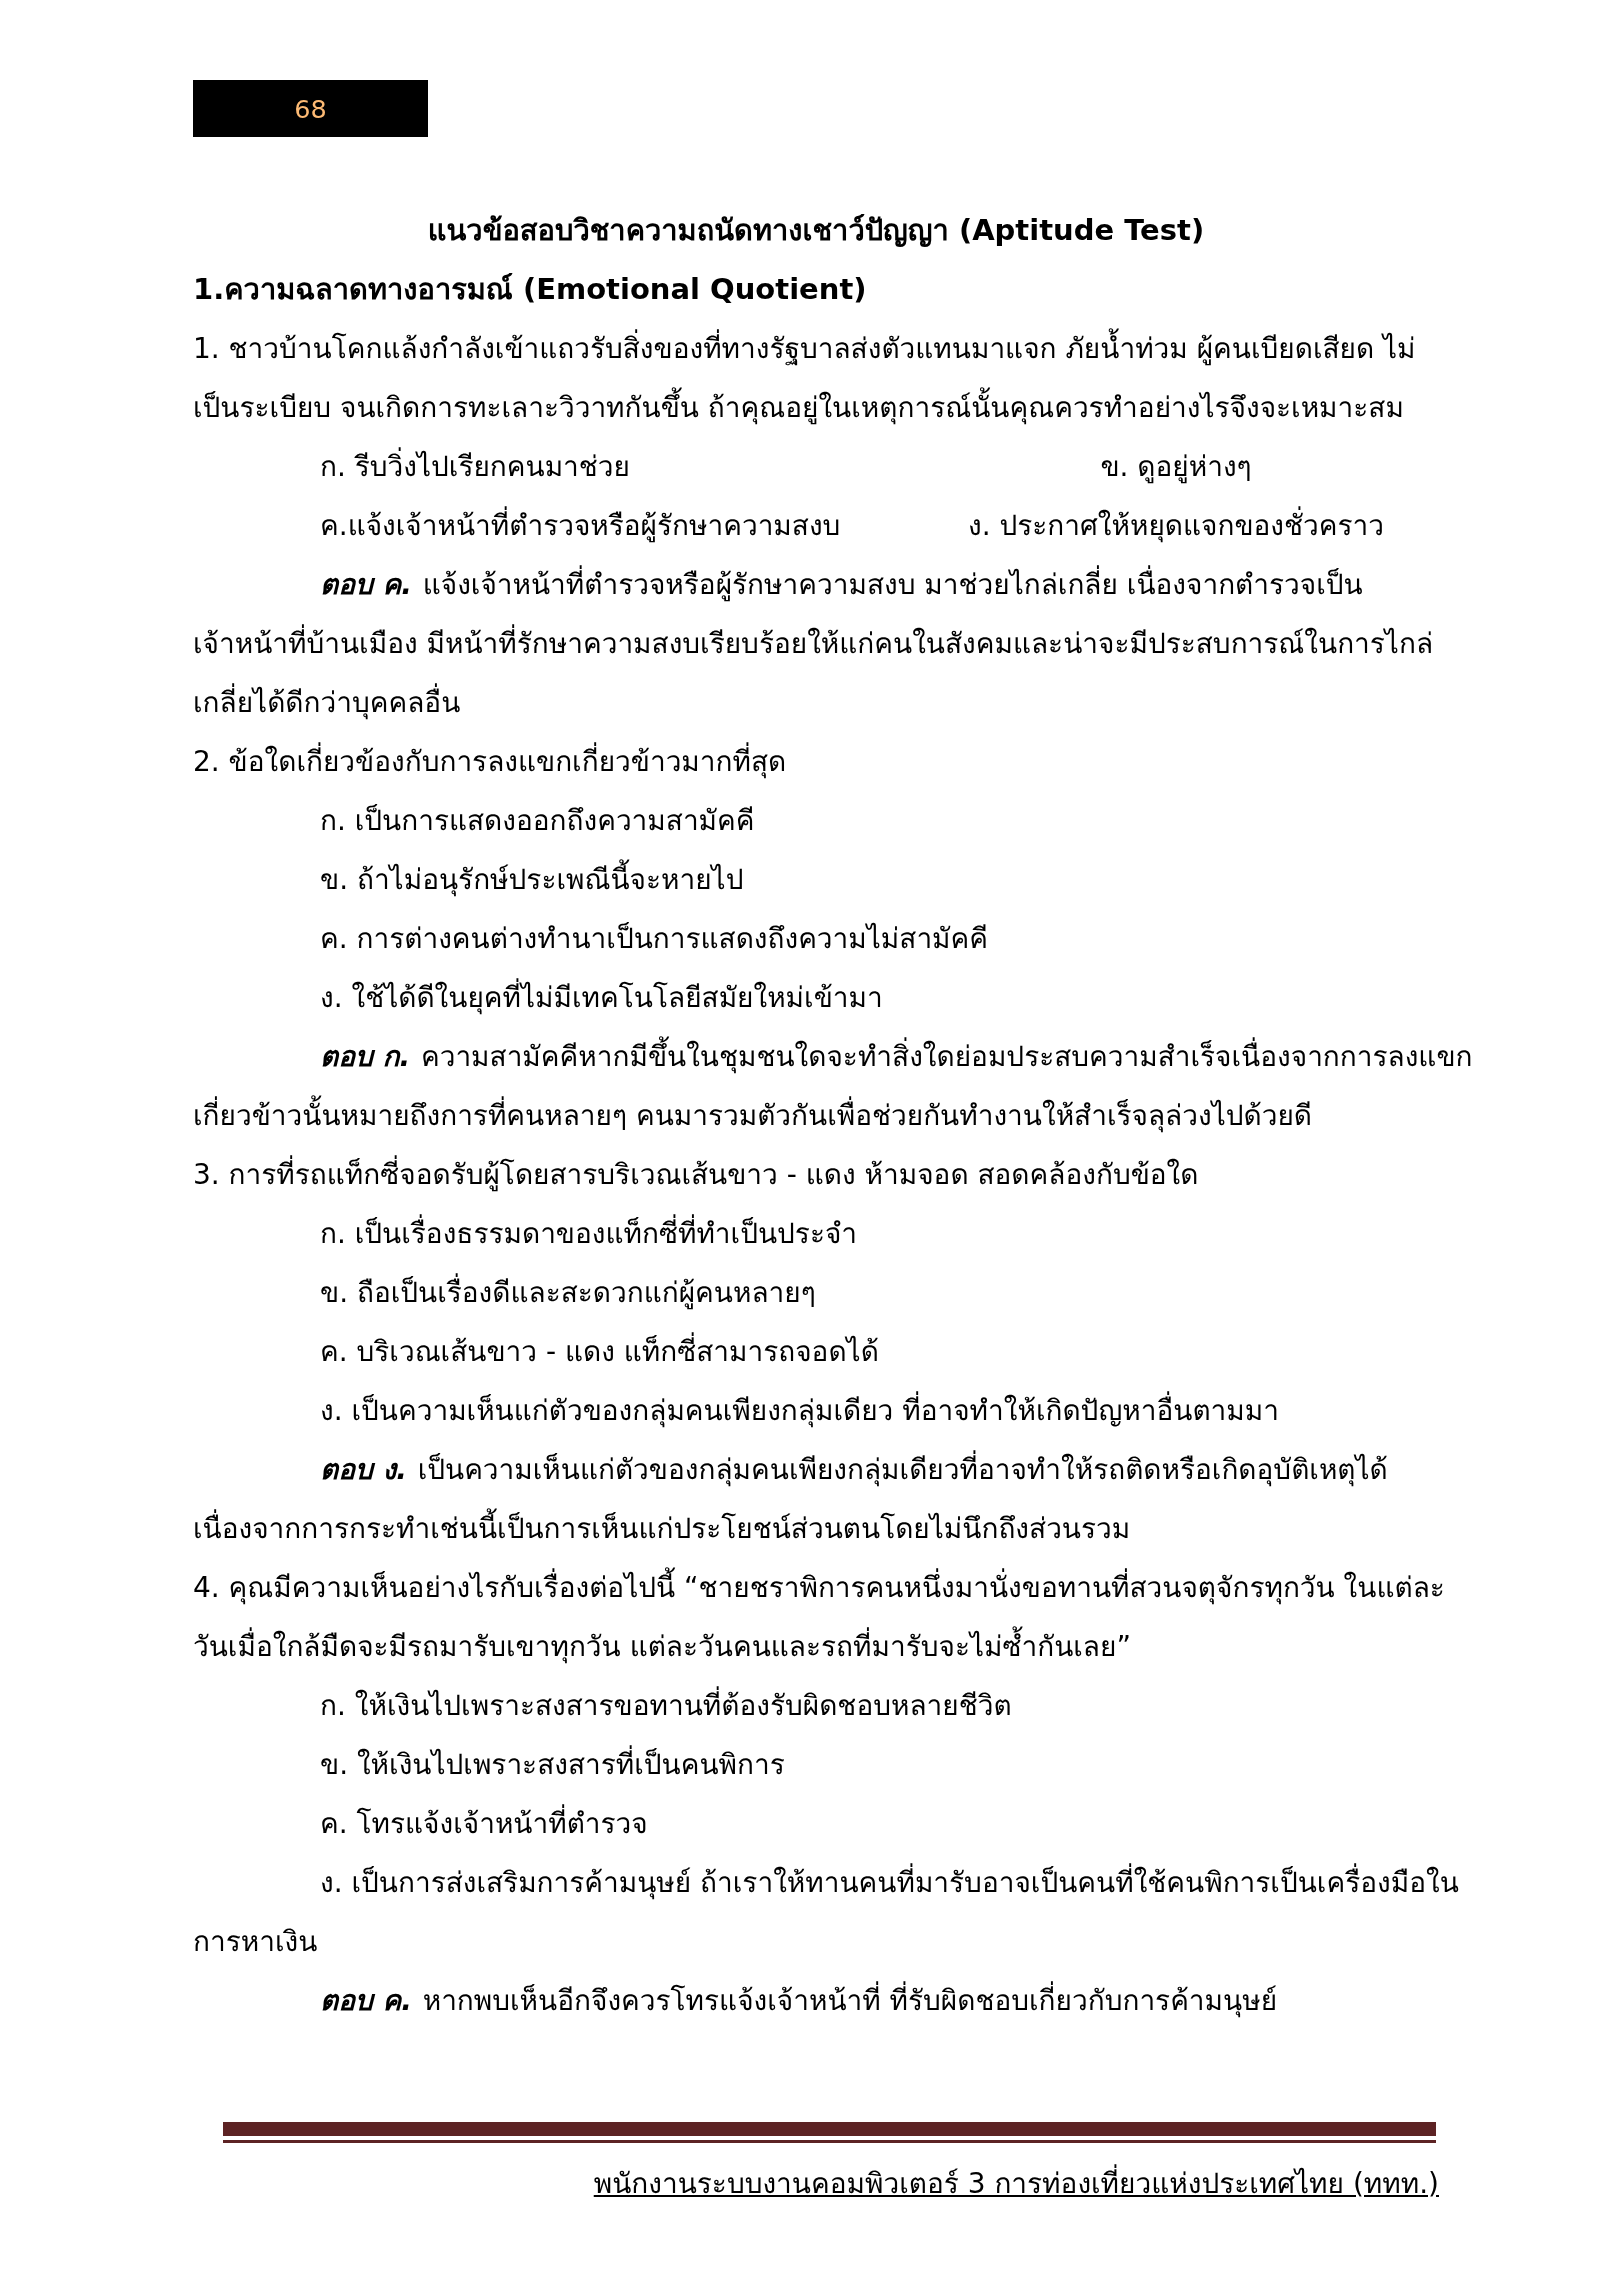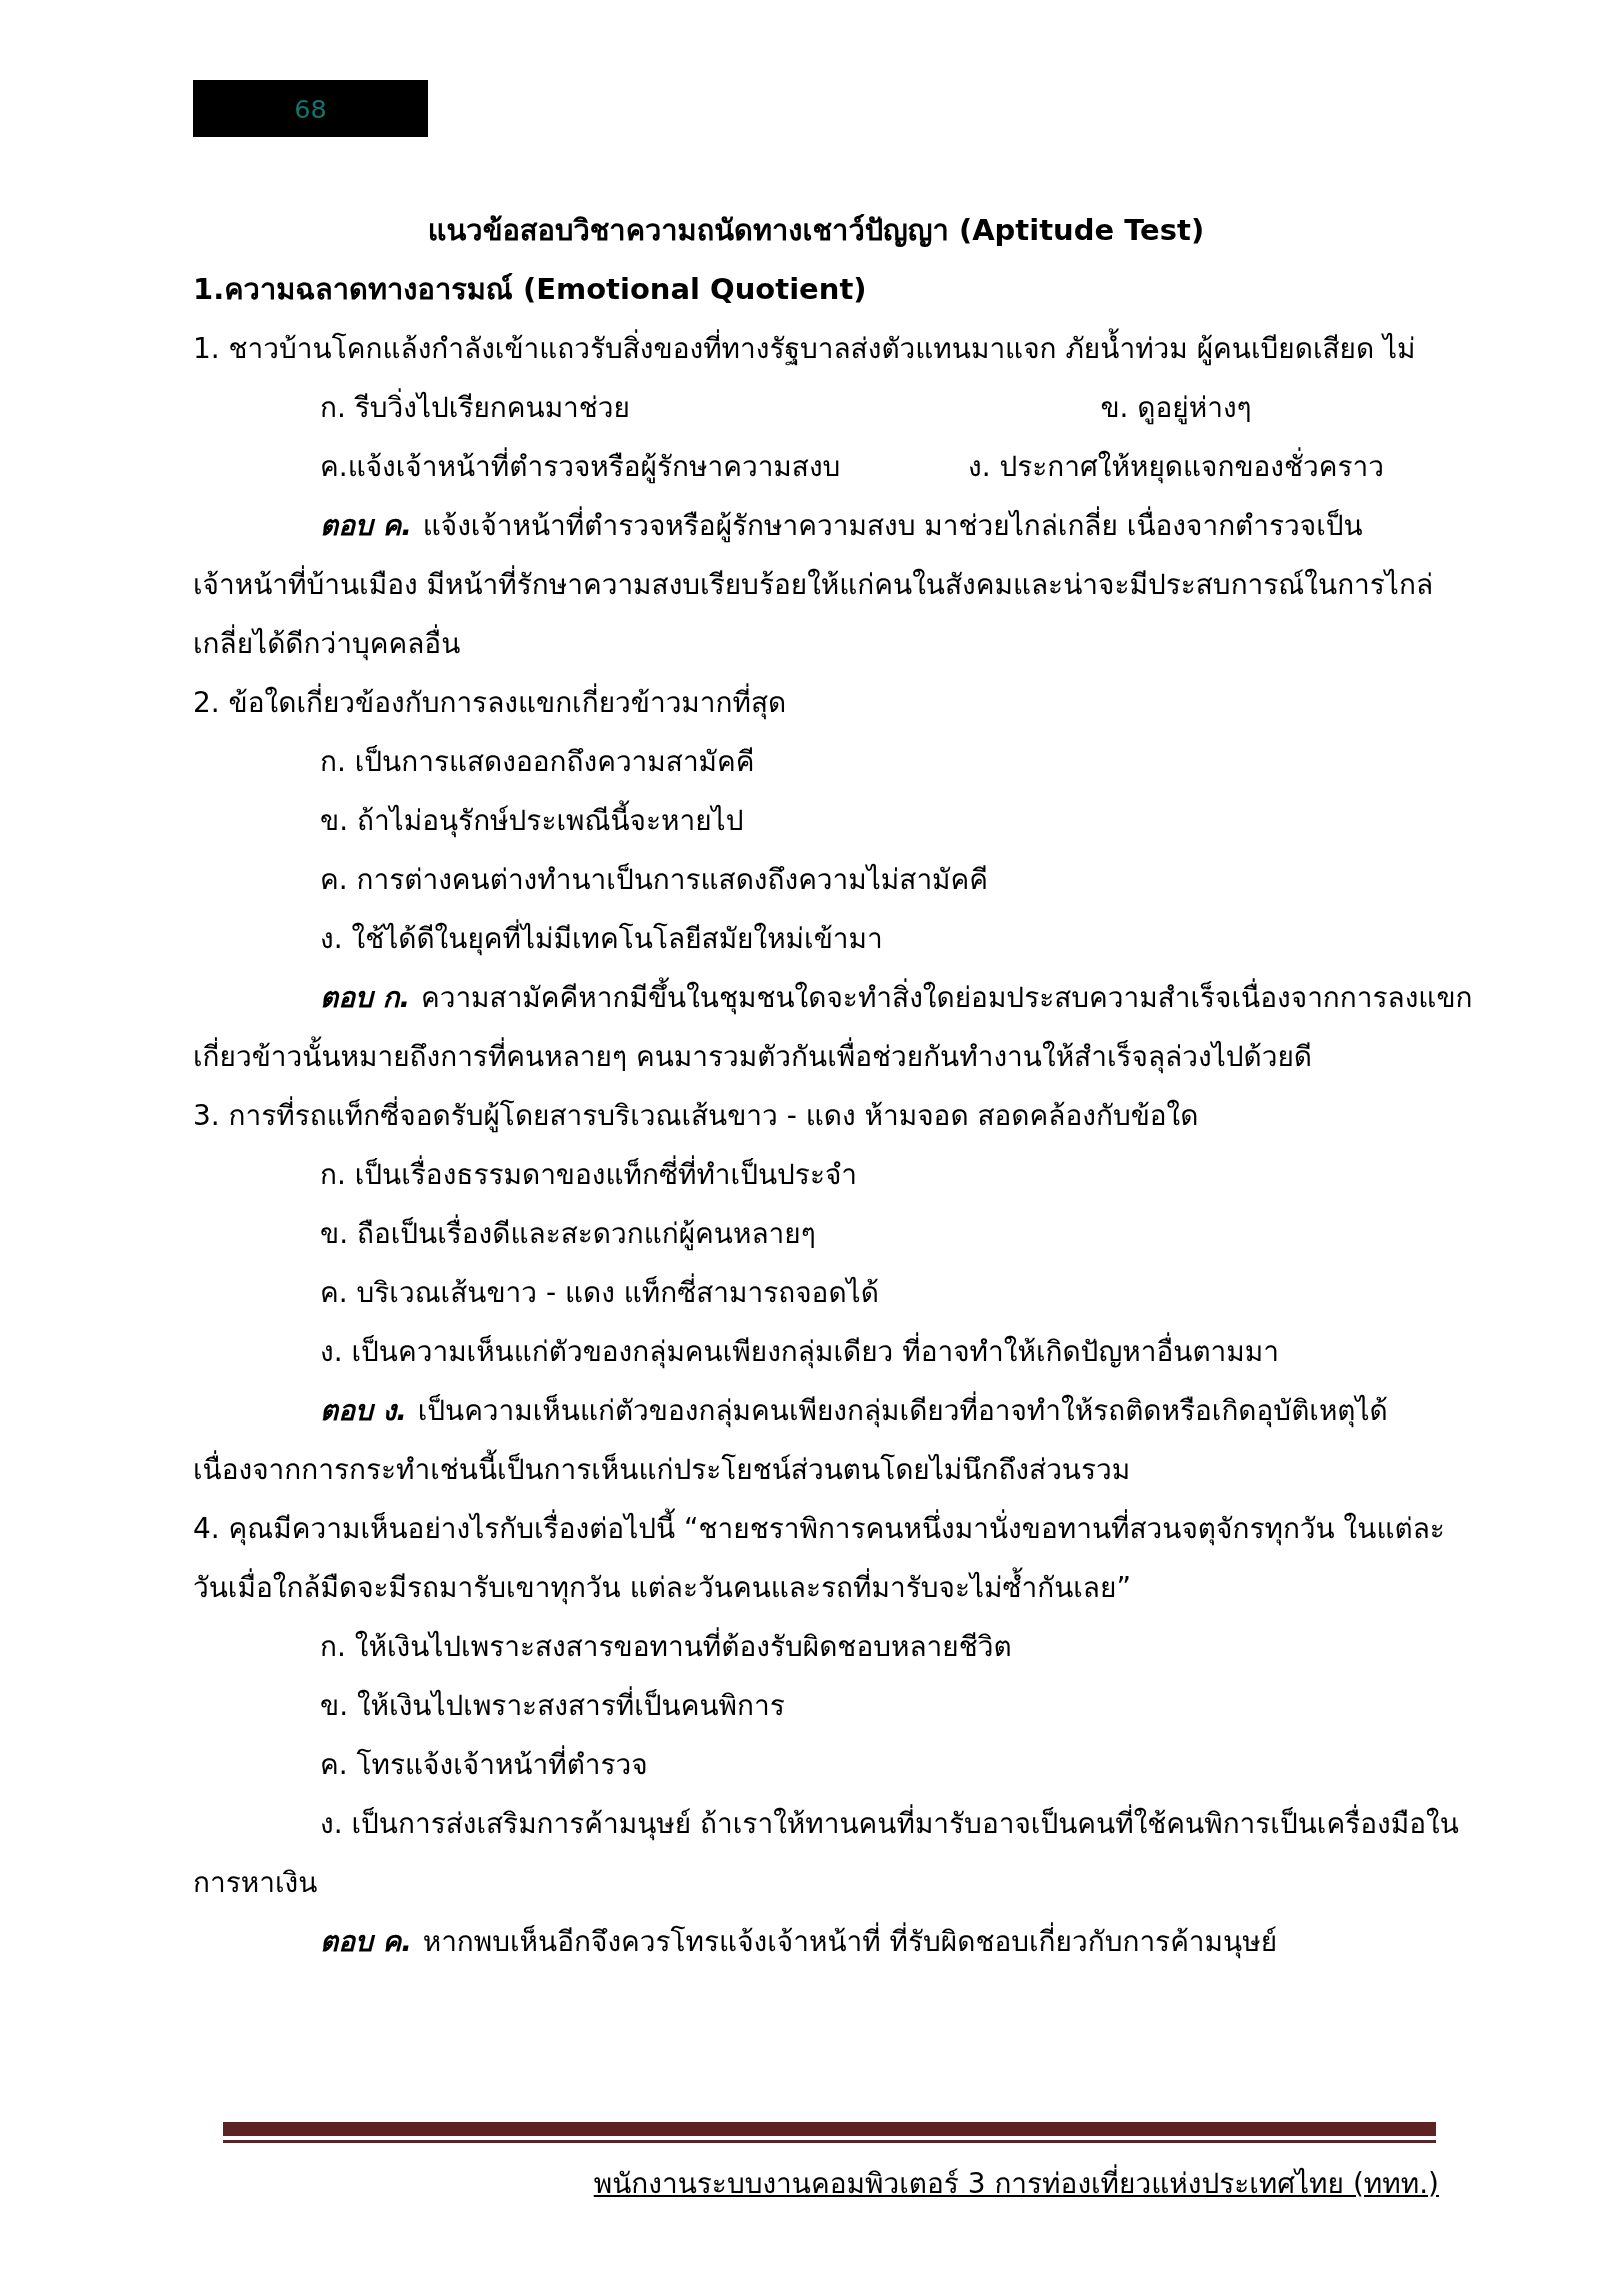--- a/index.html
+++ b/index.html
@@ -7,21 +7,21 @@
     position:relative;
     width:1621px;height:2293px;
     background:#ffffff;
     font-family:"DejaVu Sans", sans-serif;
     color:#000000;
     overflow:hidden;
   }
   .page-num-box{
     position:absolute;left:193px;top:80px;
     width:235px;height:57px;
-    background:#000000;color:#0f766e;
+    background:#000000;color:#fdba74;
     display:flex;align-items:center;justify-content:center;
     font-size:25.5px;
   }
   .content{
     position:absolute;left:193px;top:201px;
     width:1246px;
     font-size:28px;line-height:59px;
   }
   .line{min-height:59px;white-space:nowrap;}
   .title{text-align:center;font-weight:bold;font-size:29px;}
@@ -49,20 +49,21 @@
   <div class="page-num-box">
     <span>68</span>
   </div>
 
   <div class="content">
 
     <div class="line title">แนวข้อสอบวิชาความถนัดทางเชาว์ปัญญา (Aptitude Test)</div>
     <div class="line heading">1.ความฉลาดทางอารมณ์ (Emotional Quotient)</div>
 
     <div class="line">1. ชาวบ้านโคกแล้งกำลังเข้าแถวรับสิ่งของที่ทางรัฐบาลส่งตัวแทนมาแจก ภัยน้ำท่วม ผู้คนเบียดเสียด ไม่</div>
+    <div class="line">เป็นระเบียบ จนเกิดการทะเลาะวิวาทกันขึ้น ถ้าคุณอยู่ในเหตุการณ์นั้นคุณควรทำอย่างไรจึงจะเหมาะสม</div>
     <div class="line two-col">
       <span class="col1">ก. รีบวิ่งไปเรียกคนมาช่วย</span>
       <span class="col2">ข. ดูอยู่ห่างๆ</span>
     </div>
     <div class="line two-col">
       <span class="col1">ค.แจ้งเจ้าหน้าที่ตำรวจหรือผู้รักษาความสงบ</span>
       <span class="col2">ง. ประกาศให้หยุดแจกของชั่วคราว</span>
     </div>
     <div class="line indent">
       <span class="answer-label">ตอบ ค.</span><span>แจ้งเจ้าหน้าที่ตำรวจหรือผู้รักษาความสงบ มาช่วยไกล่เกลี่ย เนื่องจากตำรวจเป็น</span>

